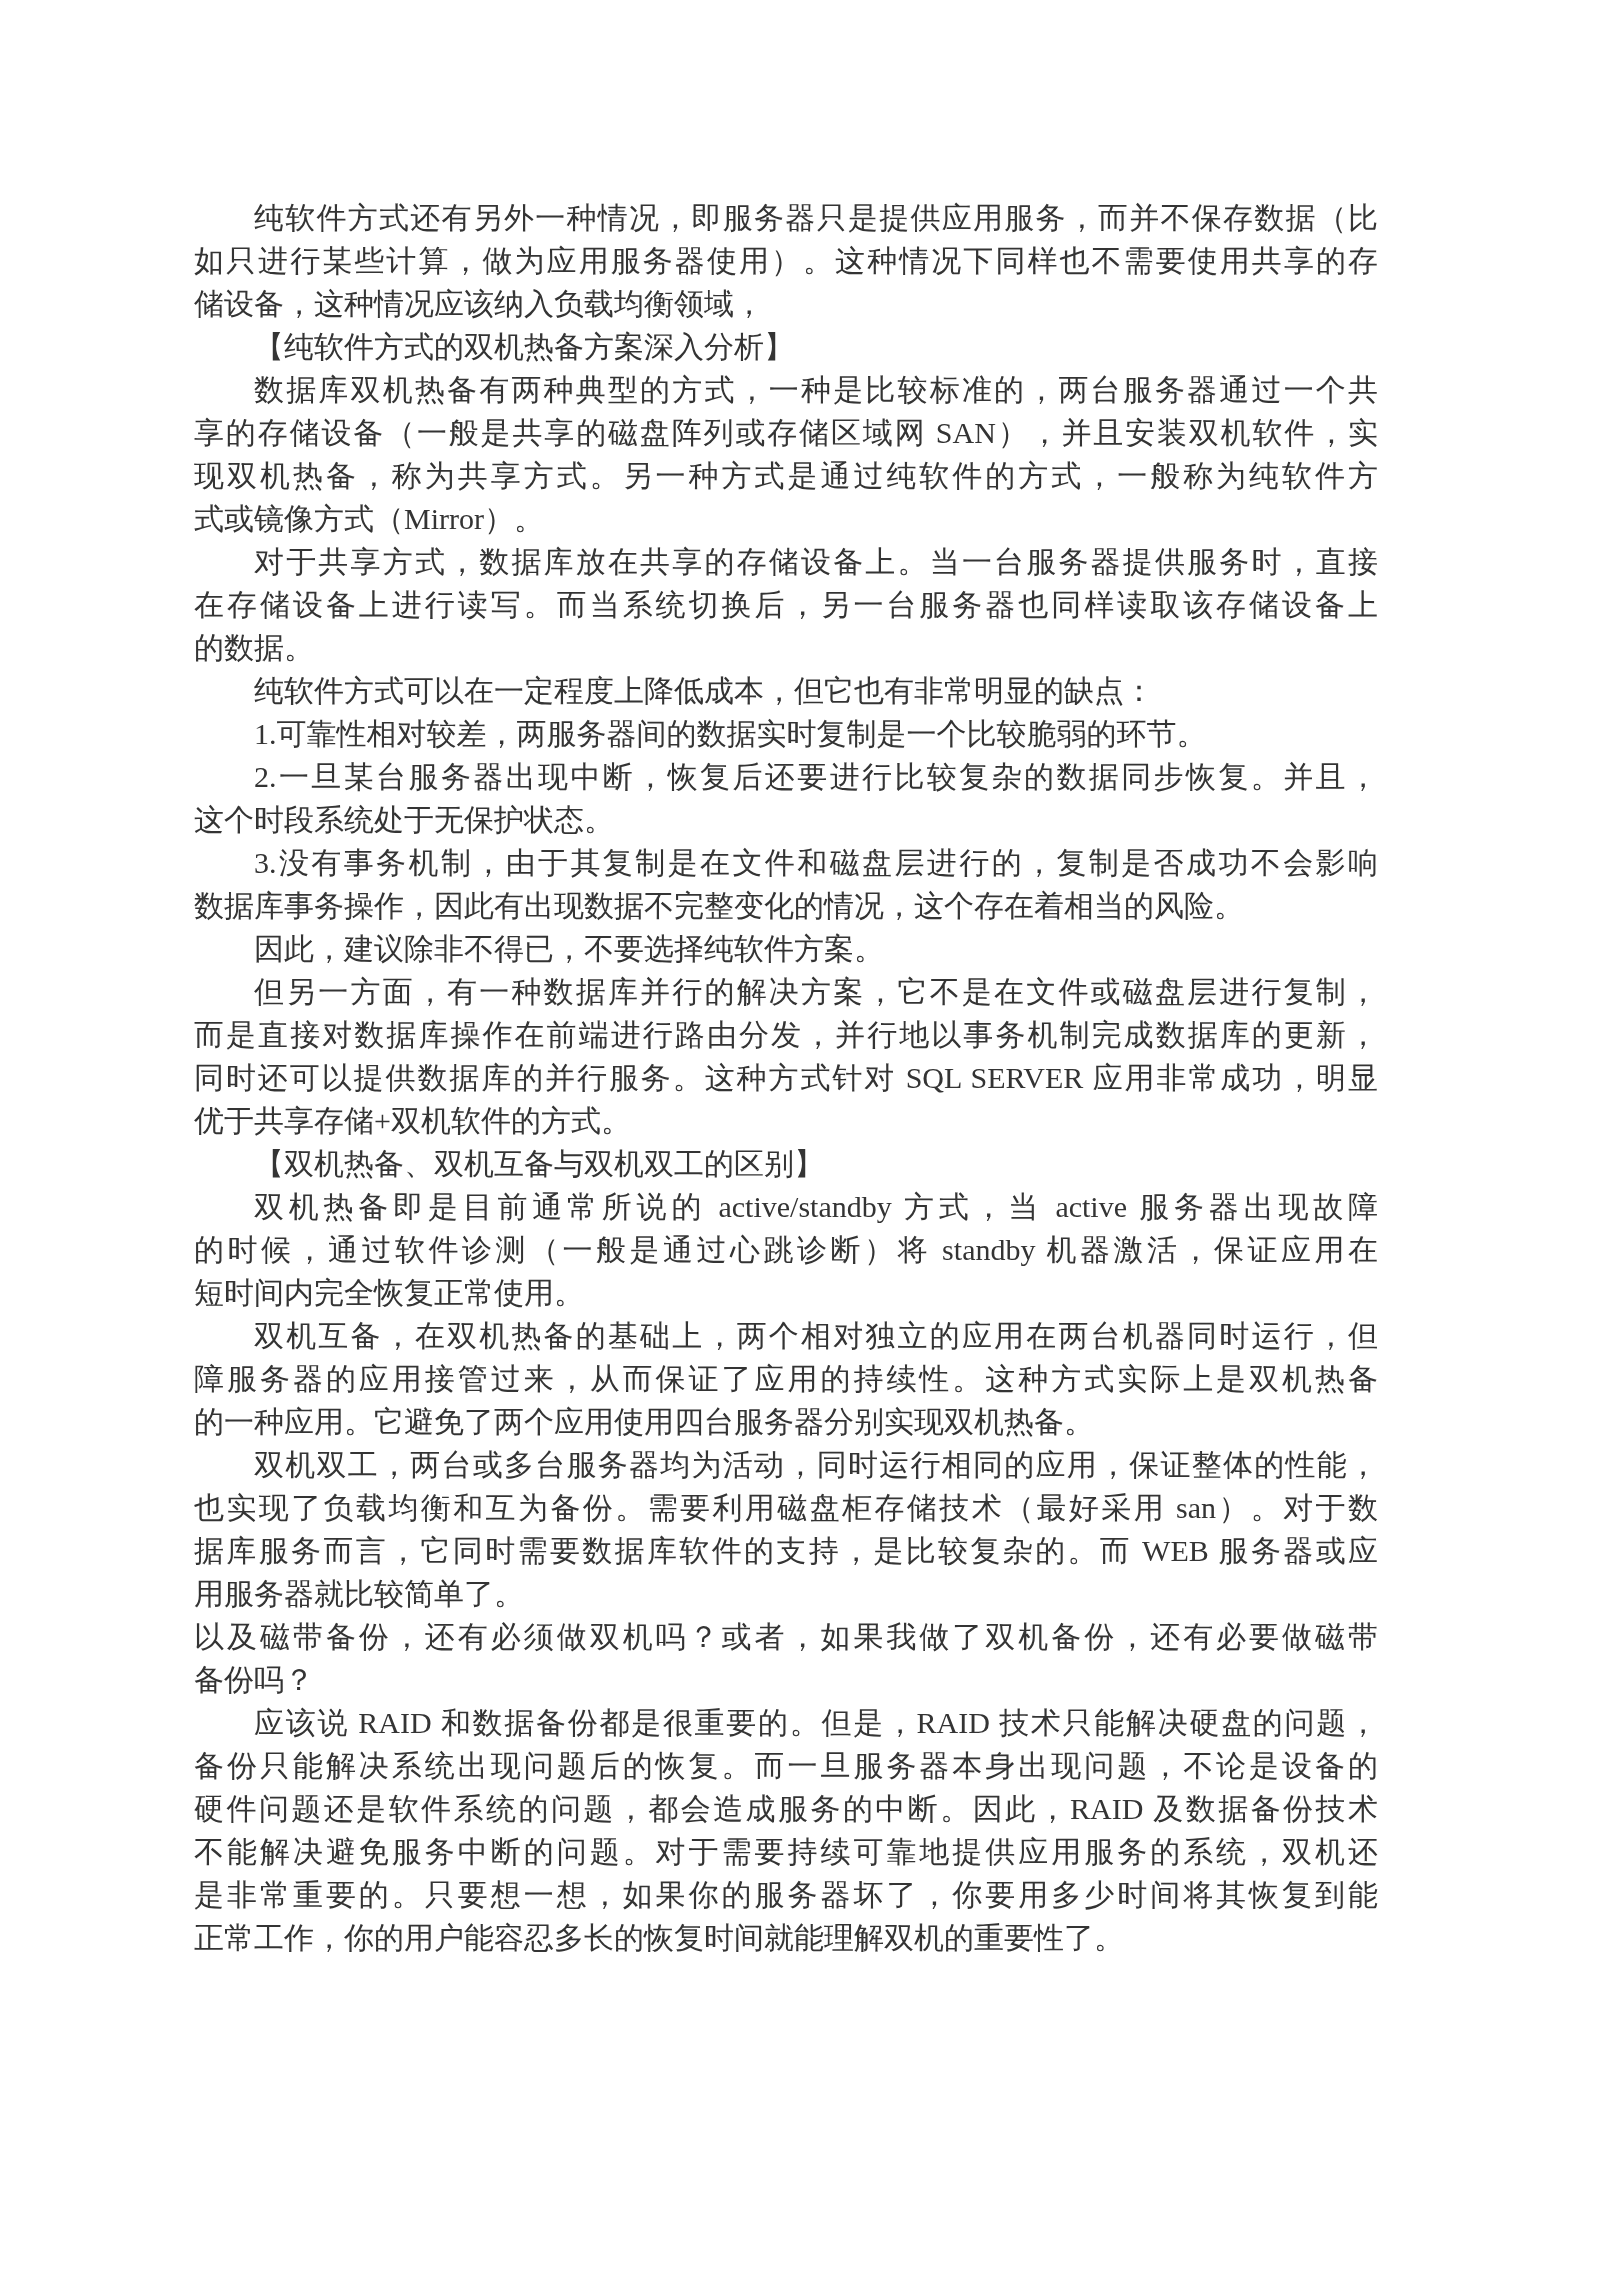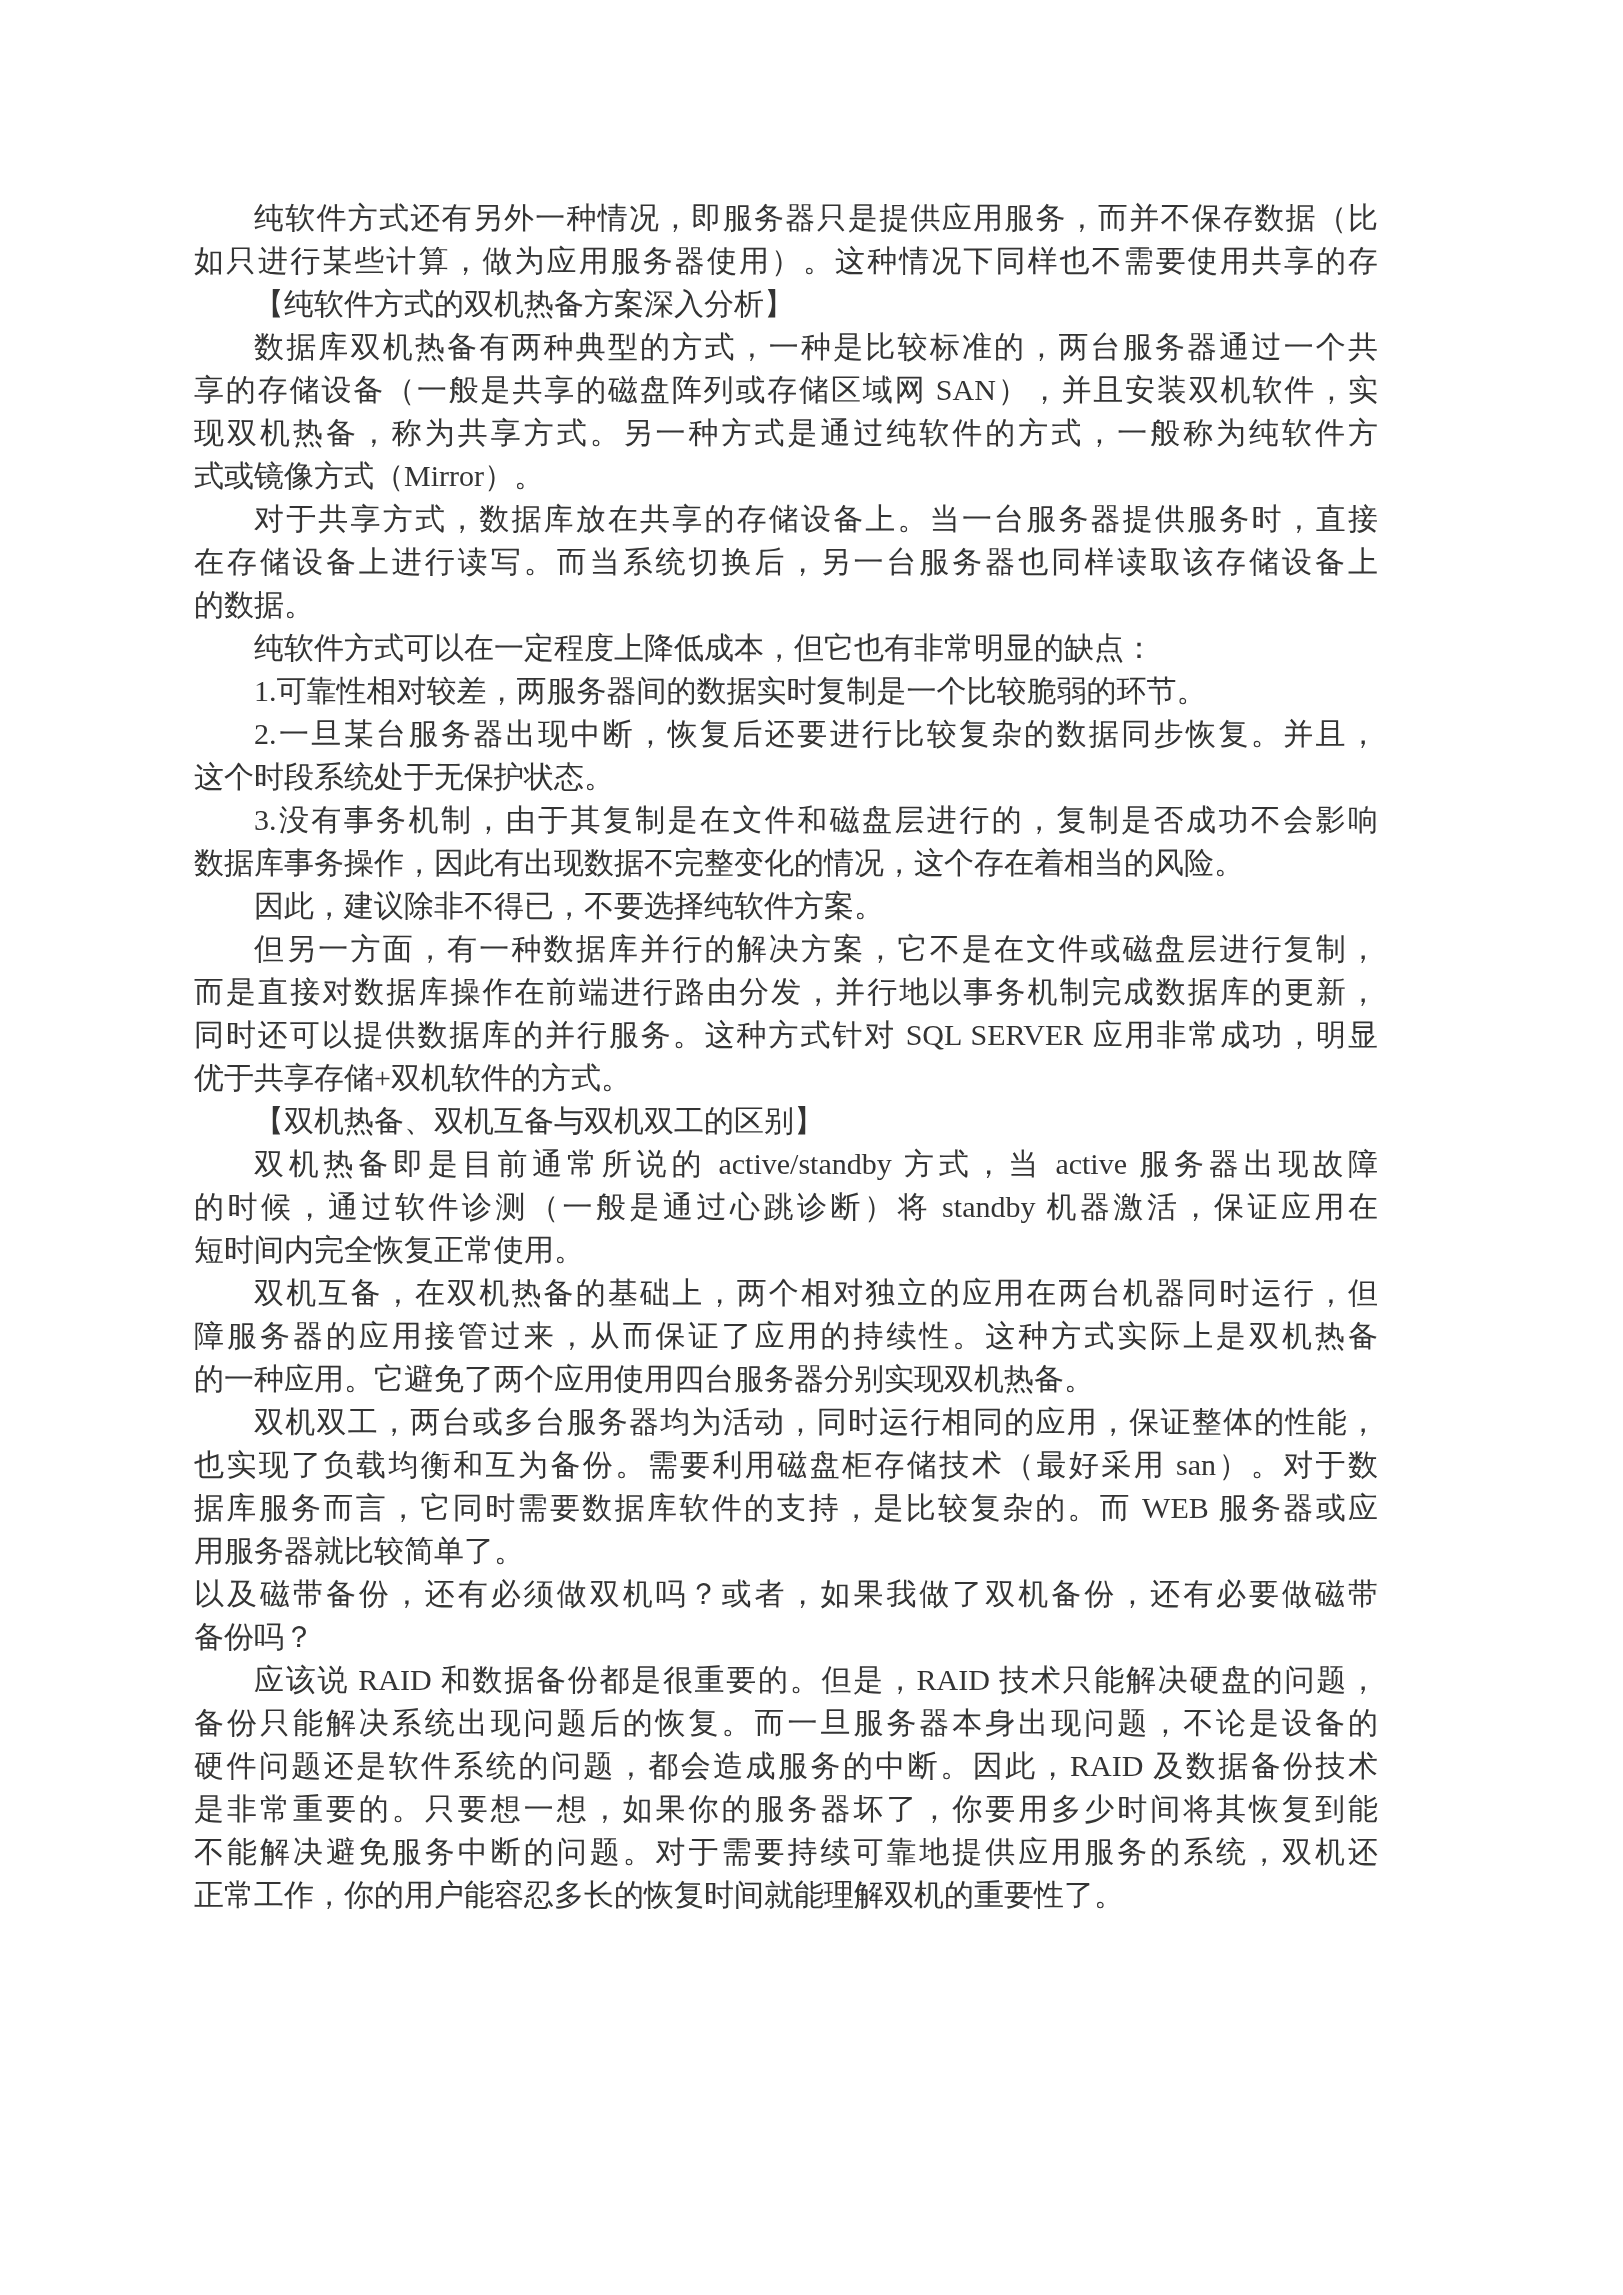--- a/index.html
+++ b/index.html
@@ -48,20 +48,21 @@
   }
 </style>
 </head>
 <body>
 
 <div class="page">
   <div class="text-block" style="color: rgb(52, 52, 52);">
       <div class="para">
         <div class="line full indent">纯软件方式还有另外一种情况，即服务器只是提供应用服务，而并不保存数据（比</div>
         <div class="line full">如只进行某些计算，做为应用服务器使用）。这种情况下同样也不需要使用共享的存</div>
+        <div class="line">储设备，这种情况应该纳入负载均衡领域，</div>
       </div>
       <div class="para">
         <div class="line indent">【纯软件方式的双机热备方案深入分析】</div>
       </div>
       <div class="para">
         <div class="line full indent">数据库双机热备有两种典型的方式，一种是比较标准的，两台服务器通过一个共</div>
         <div class="line full">享的存储设备（一般是共享的磁盘阵列或存储区域网 SAN），并且安装双机软件，实</div>
         <div class="line full">现双机热备，称为共享方式。另一种方式是通过纯软件的方式，一般称为纯软件方</div>
         <div class="line">式或镜像方式（Mirror）。</div>
       </div>
@@ -113,19 +114,19 @@
         <div class="line">用服务器就比较简单了。</div>
       </div>
       <div class="para">
         <div class="line full">以及磁带备份，还有必须做双机吗？或者，如果我做了双机备份，还有必要做磁带</div>
         <div class="line">备份吗？</div>
       </div>
       <div class="para">
         <div class="line full indent">应该说 RAID 和数据备份都是很重要的。但是，RAID 技术只能解决硬盘的问题，</div>
         <div class="line full">备份只能解决系统出现问题后的恢复。而一旦服务器本身出现问题，不论是设备的</div>
         <div class="line full">硬件问题还是软件系统的问题，都会造成服务的中断。因此，RAID 及数据备份技术</div>
+        <div class="line full">不能解决避免服务中断的问题。对于需要持续可靠地提供应用服务的系统，双机还</div>
         <div class="line full">是非常重要的。只要想一想，如果你的服务器坏了，你要用多少时间将其恢复到能</div>
-        <div class="line full">不能解决避免服务中断的问题。对于需要持续可靠地提供应用服务的系统，双机还</div>
         <div class="line">正常工作，你的用户能容忍多长的恢复时间就能理解双机的重要性了。</div>
       </div>
     </div>
 </div>
 
 
 </body></html>

